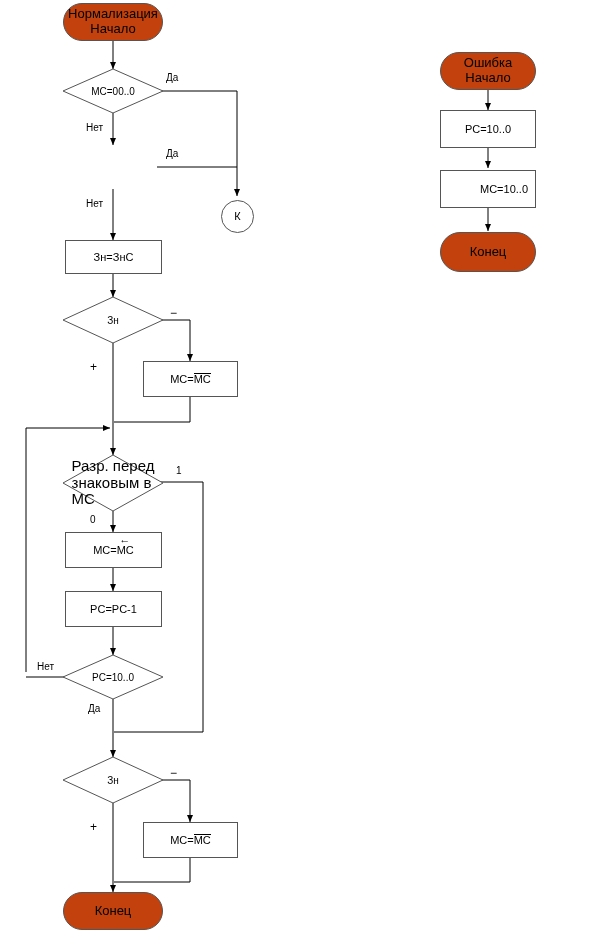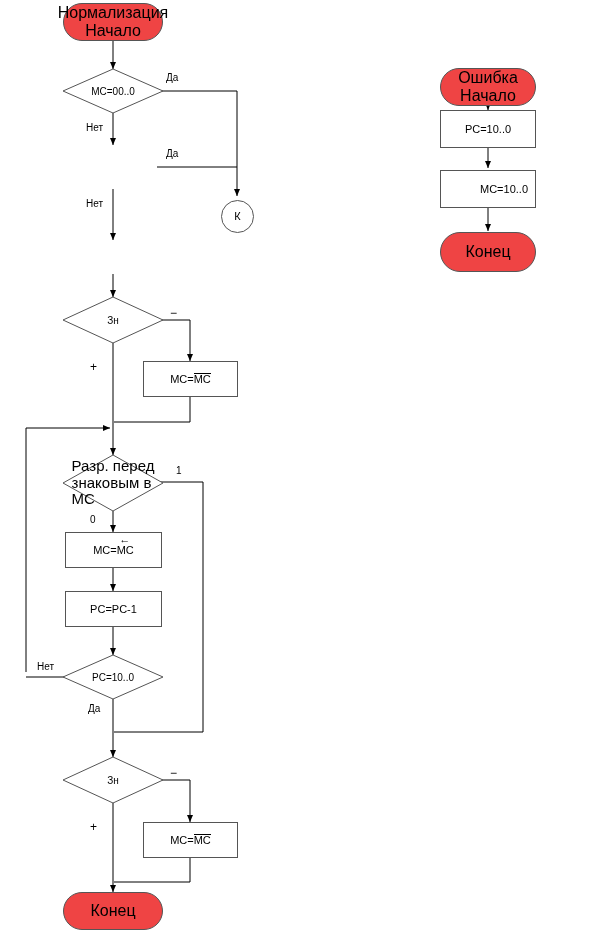--- a/index.html
+++ b/index.html
@@ -1,20 +1,20 @@
 <!DOCTYPE html>
 <html><head>
 <meta charset="utf-8">
 <style>
   html,body{margin:0;padding:0;background:#fff;}
   body{width:606px;height:935px;position:relative;font-family:"Liberation Sans",sans-serif;color:#000;}
   #canvas{position:absolute;left:0;top:0;width:606px;height:935px;}
   .node{position:absolute;box-sizing:border-box;display:flex;align-items:center;justify-content:center;text-align:center;line-height:1.15;}
   .rect{border:1px solid #555;background:#fff;font-size:11px;}
-  .term{border:1px solid #555;background:#ef4444;border-radius:22px;font-size:16px;}
+  .term{border:1px solid #555;background:#c2410c;border-radius:22px;font-size:13px;}
   .circ{border:1px solid #555;background:#fff;border-radius:50%;font-size:11px;}
   .diamond-wrap{position:absolute;}
   .diamond-wrap svg{position:absolute;left:0;top:0;overflow:visible;}
   .diamond-label{position:absolute;left:0;top:0;width:100%;height:100%;display:flex;align-items:center;justify-content:center;text-align:left;font-size:10px;line-height:1.1;pointer-events:none;}
   .lbl{position:absolute;font-size:10px;color:#000;white-space:nowrap;}
   .bar{display:inline-block;border-top:1px solid #000;padding-top:0px;line-height:1.0;}
 </style>
 </head>
 <body>
 
@@ -96,20 +96,23 @@
   <div class="lbl" style="left:166px;top:72px;">Да</div>
   <div class="lbl" style="left:86px;top:122px;">Нет</div>
 
   <div class="lbl" style="left:166px;top:148px;">Да</div>
   <div class="lbl" style="left:86px;top:198px;">Нет</div>
 
   <div class="node circ" style="left:221px;top:200px;width:33px;height:33px;">
     <span>К</span>
   </div>
 
+  <div class="node rect" style="left:65px;top:240px;width:97px;height:34px;">
+    <span>Зн=ЗнС</span>
+  </div>
 
   <div class="diamond-wrap" style="left:63px;top:297px;width:100px;height:46px;">
     <svg width="100" height="46">
         <polygon points="50,0 100,23 50,46 0,23" fill="#fff" stroke="#555"></polygon>
       </svg>
     <div class="diamond-label">
         <span>Зн</span>
       </div>
   </div>
   <div class="lbl" style="left:170px;top:306px;font-size:12px;">−</div>
@@ -172,21 +175,21 @@
   <div class="node rect" style="left:143px;top:822px;width:95px;height:36px;">
     <span>
       <span>MC=</span><span class="bar">MC</span>
     </span>
   </div>
 
   <div class="node term" style="left:63px;top:892px;width:100px;height:38px;">
     <span>Конец</span>
   </div>
 
-  <div class="node term" style="left:440px;top:68px;width:96px;height:38px;">
+  <div class="node term" style="left:440px;top:52px;width:96px;height:38px;">
     <div>
       <span>Ошибка</span><br>
       <span>Начало</span>
     </div>
   </div>
 
   <div class="node rect" style="left:440px;top:110px;width:96px;height:38px;">
     <span>PC=10..0</span>
   </div>
 

